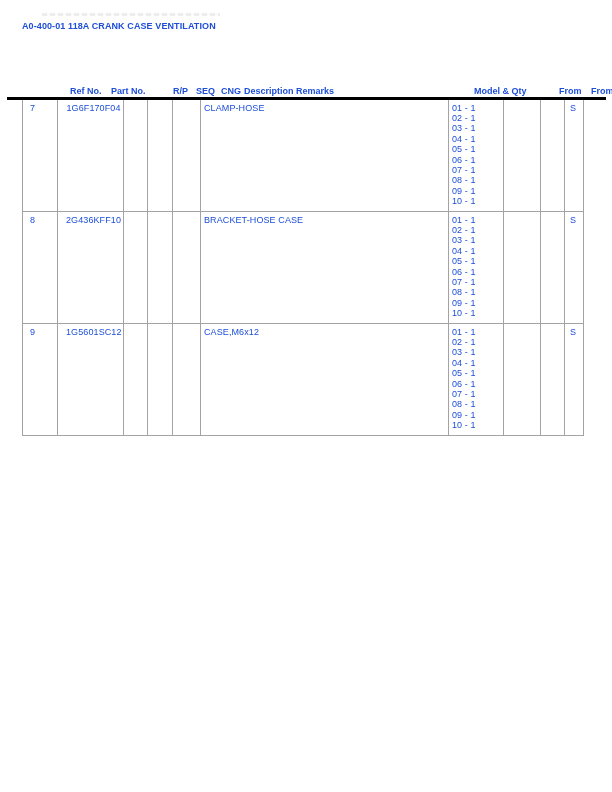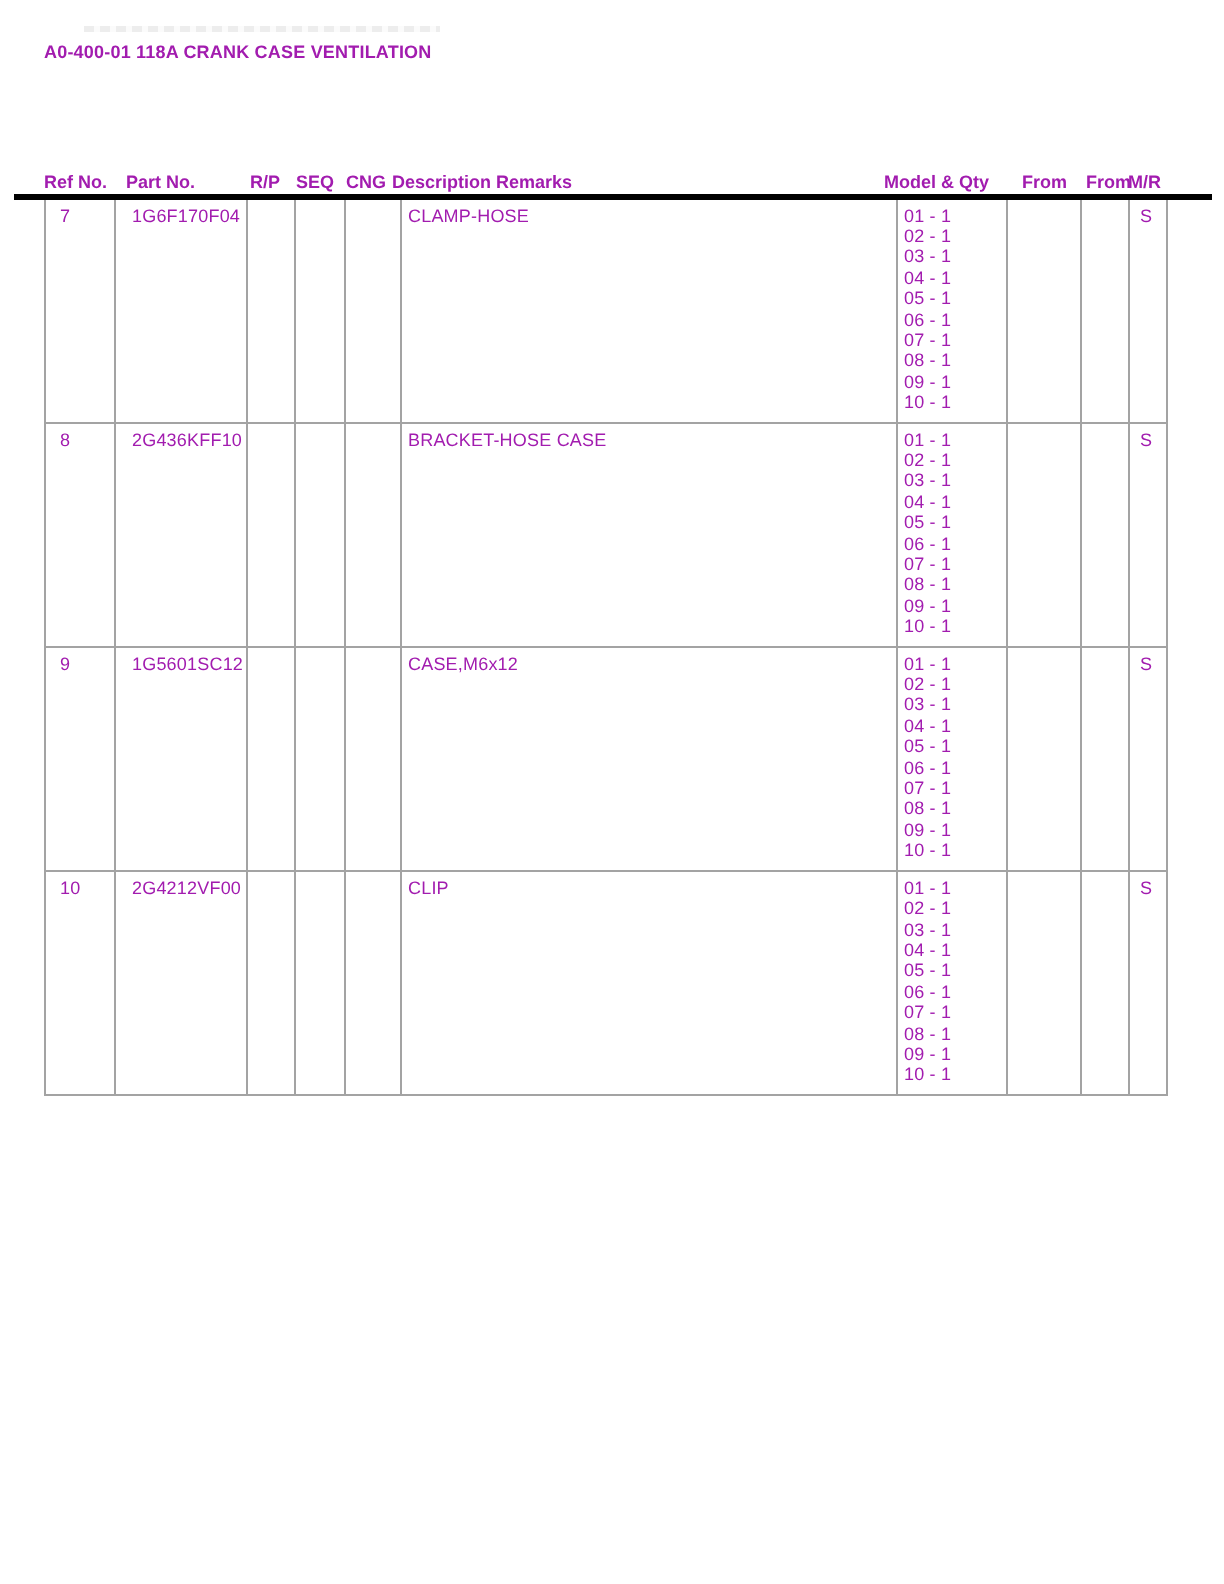--- a/index.html
+++ b/index.html
@@ -2,21 +2,21 @@
 <html><head>
 <meta charset="utf-8">
 <style>
   html, body { margin: 0; padding: 0; background: #fff; }
   .page {
     position: relative;
     width: 612px;
     height: 792px;
     background: #ffffff;
     font-family: "Liberation Sans", sans-serif;
-    color: #a21caf;
+    color: #1d4ed8;
     overflow: hidden;
   }
   .ghost-artifact {
     position: absolute;
     left: 42px;
     top: 13px;
     width: 178px;
     height: 3px;
     background: repeating-linear-gradient(90deg, #ededed 0 5px, #fbfbfb 5px 8px);
   }
@@ -38,20 +38,21 @@
     font-weight: bold;
     line-height: 11px;
     letter-spacing: 0.1px;
   }
   .col-head {
     position: absolute;
     top: 86px;
     font-size: 9px;
     font-weight: bold;
     white-space: nowrap;
+    margin-left: 48px;
   }
   .thick-rule {
     position: absolute;
     left: 7px;
     top: 97px;
     width: 599px;
     height: 2.5px;
     background: #000;
   }
   table.parts {
@@ -66,42 +67,42 @@
     border: 1px solid #a3a3a3;
     vertical-align: top;
     font-size: 9px;
     line-height: 10.4px;
     padding: 3px 2px 4px 3px;
     overflow: hidden;
     letter-spacing: 0.1px;
   }
   .parts tr.first-row td { border-top: none; }
   td.c-ref  { padding-left: 7px; }
-  td.c-part { padding-left: 8px; }
+  td.c-part { padding-left: 8px; text-align: center; }
   td.c-mr   { padding-left: 5px; }
   td.c-model { white-space: pre-line; }
 </style>
 </head>
 <body>
 
 <div class="page">
 
   <div class="ghost-artifact"></div>
 
   <div class="doc-title">A0-400-01 118A CRANK CASE VENTILATION</div>
 
 
   <div>
     <span class="col-head" style="left:22px">Ref No.</span>
     <span class="col-head" style="left:63px">Part No.</span>
     <span class="col-head" style="left:125px">R/P</span>
     <span class="col-head" style="left:148px">SEQ</span>
     <span class="col-head" style="left:173px">CNG</span>
     <span class="col-head" style="left:196px">Description Remarks</span>
-    <span class="col-head" style="left:442px">Model &amp; Qty</span>
+    <span class="col-head" style="left:426px">Model &amp; Qty</span>
     <span class="col-head" style="left:511px">From</span>
     <span class="col-head" style="left:543px">From</span>
     <span class="col-head" style="left:564px">M/R</span>
   </div>
 
   <div class="thick-rule"></div>
 
   <table class="parts">
     <colgroup>
       <col style="width:35px">
@@ -172,37 +173,16 @@
 05 - 1
 06 - 1
 07 - 1
 08 - 1
 09 - 1
 10 - 1</td>
         <td class="c-from"></td>
         <td class="c-upto"></td>
         <td class="c-mr">S</td>
       </tr>
-      <tr>
-        <td class="c-ref">10</td>
-        <td class="c-part">2G4212VF00</td>
-        <td class="c-rp"></td>
-        <td class="c-seq"></td>
-        <td class="c-cng"></td>
-        <td class="c-desc">CLIP</td>
-        <td class="c-model">01 - 1
-02 - 1
-03 - 1
-04 - 1
-05 - 1
-06 - 1
-07 - 1
-08 - 1
-09 - 1
-10 - 1</td>
-        <td class="c-from"></td>
-        <td class="c-upto"></td>
-        <td class="c-mr">S</td>
-      </tr>
     </tbody>
   </table>
 
 </div>
 
 </body></html>

